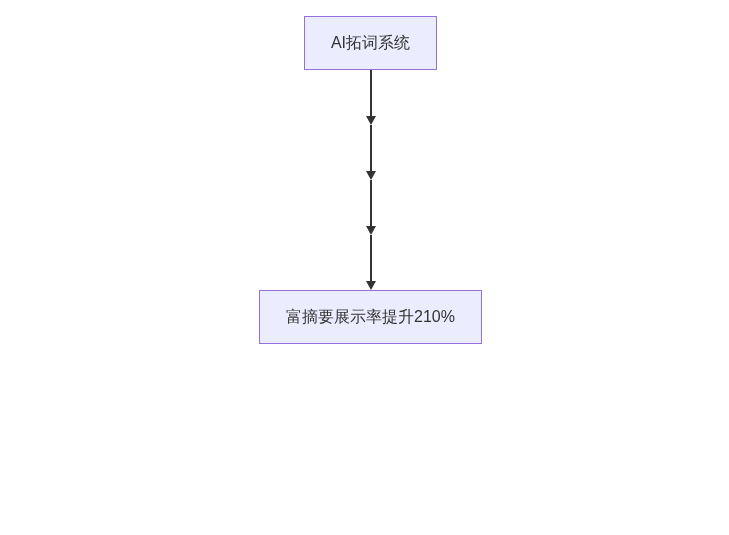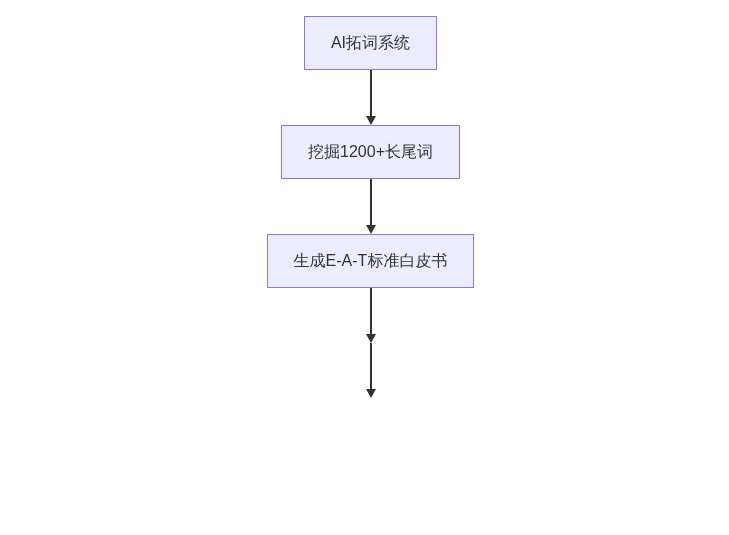--- a/index.html
+++ b/index.html
@@ -61,38 +61,35 @@
 
   <div class="node">
     <span>AI拓词系统</span>
   </div>
 
   <div class="arrow">
     <span class="line"></span>
     <span class="head"></span>
   </div>
 
-  <div class="node">
-    <span>挖掘1200+长尾词</span>
-  </div>
-
-  <div class="arrow">
-    <span class="line"></span>
-    <span class="head"></span>
-  </div>
-
-  <div class="node">
-    <span>生成E-A-T标准白皮书</span>
-  </div>
 
   <div class="arrow">
     <span class="line"></span>
     <span class="head"></span>
   </div>
 
 
   <div class="arrow">
     <span class="line"></span>
     <span class="head"></span>
   </div>
 
 
+  <div class="arrow">
+    <span class="line"></span>
+    <span class="head"></span>
+  </div>
+
+  <div class="node">
+    <span>富摘要展示率提升210%</span>
+  </div>
+
 </div>
 
 </body></html>

